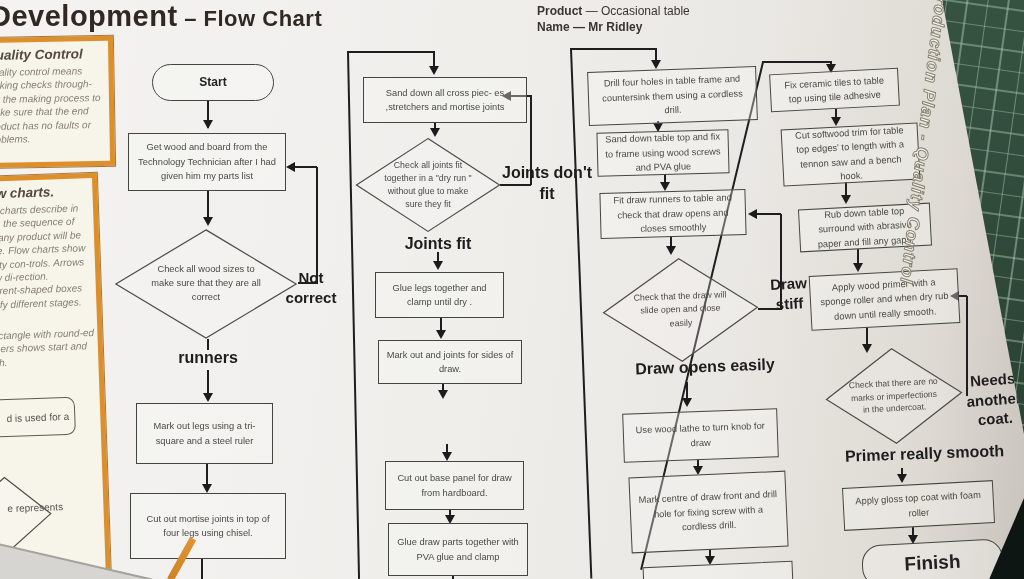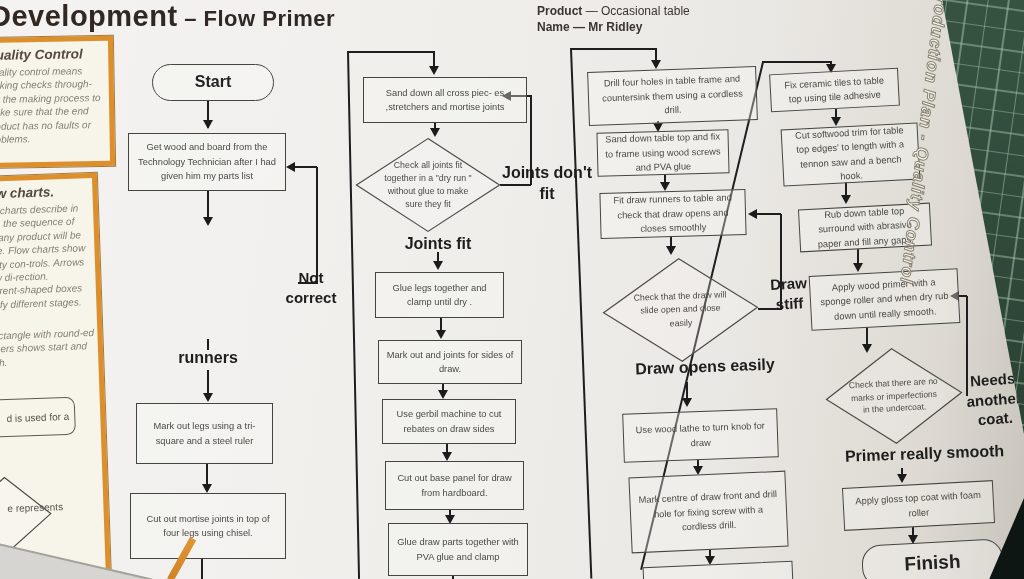--- a/index.html
+++ b/index.html
@@ -24,21 +24,21 @@
   .vl{position:absolute;width:2.3px;background:#1e1e1e;}
   .hl{position:absolute;height:2.3px;background:#1e1e1e;}
   .ah-d{position:absolute;width:0;height:0;border-left:5px solid transparent;
         border-right:5px solid transparent;border-top:9px solid #1b1b1b;}
   .ah-l{position:absolute;width:0;height:0;border-top:5px solid transparent;
         border-bottom:5px solid transparent;border-right:9px solid #1b1b1b;}
 
   .node{position:absolute;border:1.3px solid #45453f;display:flex;align-items:center;
         justify-content:center;text-align:center;font-size:9.3px;line-height:1.55;
         color:#4a4a44;padding:2px 7px;background:rgba(250,249,246,.35);box-sizing:border-box;}
-  .term{border-radius:19px;font-weight:bold;font-size:16px;color:#222;border-width:1.5px;}
+  .term{border-radius:19px;font-weight:bold;font-size:12px;color:#222;border-width:1.5px;}
   .dwrap{position:absolute;}
   .dwrap svg{position:absolute;inset:0;width:100%;height:100%;overflow:visible;}
   .dwrap polygon{fill:rgba(250,249,246,.25);stroke:#4c4c46;stroke-width:1.2px;
         vector-effect:non-scaling-stroke;}
   .dtext{position:absolute;inset:0;display:flex;align-items:center;justify-content:center;
         text-align:center;font-size:8.8px;line-height:1.5;color:#4a4a44;padding:0 17%;}
   .blabel{position:absolute;font-weight:bold;color:#1d1d1d;font-size:15px;line-height:1.3;
         text-align:center;}
 
   
@@ -77,21 +77,21 @@
 </style>
 </head>
 <body>
 
 <div id="stage">
   <div id="mat-grid"></div>
   <div id="mat-dark-corner"></div>
 
   <div id="paper">
 
-    <div id="page-title"><span class="t1">Development</span><span class="t2"> –  Flow Primer</span></div>
+    <div id="page-title"><span class="t1">Development</span><span class="t2"> –  Flow Chart</span></div>
     <div id="meta">
       <div><b>Product</b> <span>—  Occasional table</span></div>
       <div><b>Name</b> <b>—   Mr Ridley</b></div>
     </div>
 
     <div class="side-box" style="left:-26px;top:37px;width:140px;height:130px;transform:rotate(-1deg);">
       <div class="sb-head">Quality Control</div>
       <div class="sb-body">Quality control means making checks through-out the making process to make sure that the end product has no faults or problems.</div>
     </div>
     <div class="side-box" style="left:-30px;top:175px;width:134px;height:410px;transform:rotate(-2deg);">
@@ -180,37 +180,42 @@
     <div class="ah-l" style="left:950px;top:291px;"></div>
     <div class="vl" style="left:866px;top:327px;height:22px;"></div>
     <div class="ah-d" style="left:862px;top:344px;"></div>
     <div class="vl" style="left:901px;top:468px;height:10px;"></div>
     <div class="ah-d" style="left:897px;top:474px;"></div>
     <div class="vl" style="left:912px;top:527px;height:12px;"></div>
     <div class="ah-d" style="left:908px;top:535px;"></div>
 
     <div class="node term" style="left:152px;top:64px;width:122px;height:37px;">Start</div>
     <div class="node" style="left:128px;top:133px;width:158px;height:58px;">Get wood and board from the Technology Technician after I had given him my parts list</div>
+    <div class="dwrap" style="left:114px;top:228px;width:184px;height:112px;">
+      <svg viewBox="0 0 100 60" preserveAspectRatio="none">
+          <polygon points="50,1 99,30 50,59 1,30"></polygon>
+        </svg>
+      <div class="dtext" style="font-size:9.3px;">Check all wood sizes to make sure that they are all correct</div>
+    </div>
     <div class="blabel" style="left:279px;top:268px;width:64px;">Not correct</div>
     <div class="blabel" style="left:172px;top:348px;width:72px;font-size:16px;">runners</div>
     <div class="node" style="left:136px;top:403px;width:137px;height:61px;">Mark out legs using a tri- square and a steel ruler</div>
     <div class="node" style="left:130px;top:493px;width:156px;height:66px;">Cut out mortise joints in top of four legs using chisel.</div>
 
     <div class="node" style="left:363px;top:77px;width:164px;height:46px;">Sand down all cross piec- es ,stretchers and  mortise joints</div>
     <div class="dwrap" style="left:355px;top:137px;width:146px;height:96px;">
       <svg viewBox="0 0 100 60" preserveAspectRatio="none">
           <polygon points="50,1 99,30 50,59 1,30"></polygon>
         </svg>
       <div class="dtext">Check all joints fit together in a "dry run " without glue to make sure they fit</div>
     </div>
     <div class="blabel" style="left:502px;top:163px;width:90px;font-size:16px;">Joints don't fit</div>
     <div class="blabel" style="left:398px;top:234px;width:80px;font-size:16px;white-space:nowrap;">Joints fit</div>
     <div class="node" style="left:375px;top:272px;width:129px;height:46px;">Glue legs together and clamp until dry .</div>
     <div class="node" style="left:378px;top:340px;width:144px;height:44px;">Mark out and joints for sides of draw.</div>
-    <div class="node" style="left:382px;top:399px;width:134px;height:45px;">Use gerbil machine to cut rebates on draw sides</div>
     <div class="node" style="left:385px;top:461px;width:139px;height:49px;">Cut out base panel for draw from hardboard.</div>
     <div class="node" style="left:388px;top:523px;width:140px;height:53px;">Glue draw parts together with PVA glue and clamp</div>
 
     <div class="node" style="left:588px;top:69px;width:169px;height:54px;transform:rotate(-2deg);">Drill four holes in table frame and countersink them using a cordless drill.</div>
     <div class="node" style="left:597px;top:131px;width:132px;height:44px;transform:rotate(-1.5deg);">Sand down table top and fix to frame using wood screws and PVA glue</div>
     <div class="node" style="left:600px;top:191px;width:146px;height:46px;transform:rotate(-1.5deg);">Fit draw runners to table and check that draw opens and closes smoothly</div>
     <div class="dwrap" style="left:602px;top:257px;width:157px;height:106px;transform:rotate(-2deg);">
       <svg viewBox="0 0 100 60" preserveAspectRatio="none">
           <polygon points="50,1 99,30 50,59 1,30"></polygon>
         </svg>

